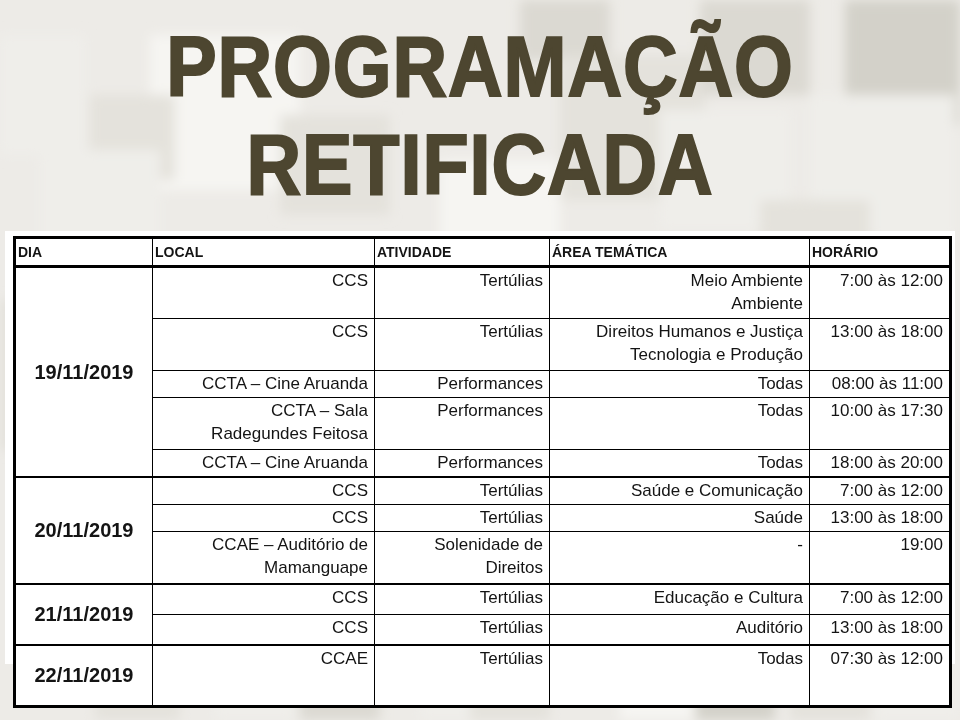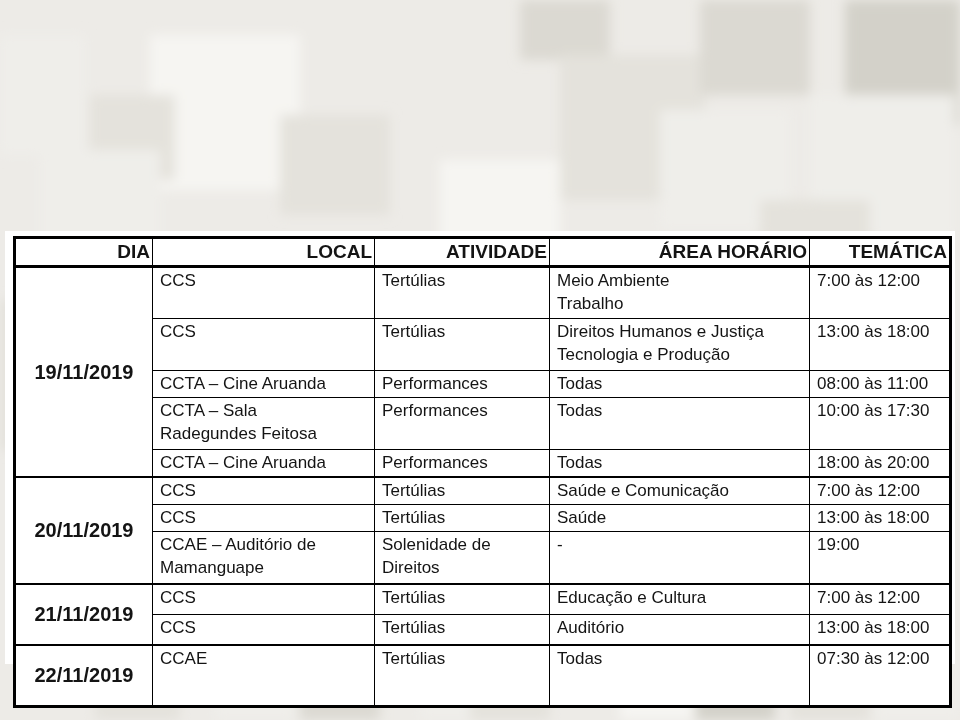--- a/index.html
+++ b/index.html
@@ -18,26 +18,26 @@
                  transform:scaleX(0.89); transform-origin:50% 50%;
                  -webkit-text-stroke:2px #4d4630; }
 
   .panel { position:absolute; left:5px; top:231px; width:950px; height:433px;
            background:#ffffff; z-index:3; }
 
   table.schedule { position:absolute; left:8px; top:5px; width:936px;
                    border-collapse:collapse; table-layout:fixed;
                    background:#ffffff; color:#141414;
                    border:3px solid #000; }
-  .schedule th { border:1.5px solid #000; font-size:19px; font-weight:bold;
-                 text-align:right; vertical-align:middle; height:29px;
+  .schedule th { border:1.5px solid #000; font-size:14px; font-weight:bold;
+                 text-align:left; vertical-align:middle; height:29px;
                  padding:0 2px;margin-top:20px; }
   .schedule thead tr { border-bottom:3px solid #000; }
   .schedule td { border:1.5px solid #000; font-size:17px; line-height:23px;
-                 vertical-align:top; padding:1px 6px 2px 7px; overflow:hidden; }
+                 vertical-align:top; padding:1px 6px 2px 7px; overflow:hidden;text-align:right; }
   .schedule td.date { font-weight:bold; font-size:20px; text-align:center;
                       vertical-align:middle; padding:18px 2px; }
   .schedule tr.single { height:26px; }
   .schedule tr.double { height:52px; }
   .schedule tbody tr.group-start { border-top:2.5px solid #000; }
 </style>
 </head>
 <body>
 
 <div class="slide">
@@ -74,51 +74,55 @@
       <rect x="300" y="640" width="80" height="80" fill="#dbd9d2"></rect>
       <rect x="420" y="655" width="75" height="65" fill="#efeeea"></rect>
       <rect x="470" y="640" width="80" height="80" fill="#e4e2dc"></rect>
       <rect x="620" y="655" width="80" height="65" fill="#f6f5f2"></rect>
       <rect x="695" y="640" width="80" height="80" fill="#d3d1c9"></rect>
       <rect x="790" y="650" width="80" height="70" fill="#e4e2dc"></rect>
       <rect x="875" y="640" width="85" height="80" fill="#efeeea"></rect>
     </g>
   </svg>
 
+  <div class="title">
+    <span class="line">PROGRAMAÇÃO</span>
+    <span class="line">RETIFICADA</span>
+  </div>
 
   <div class="panel">
     <table class="schedule">
       <colgroup>
         <col style="width:138px">
           <col style="width:222px">
           <col style="width:175px">
         <col style="width:260px">
           <col style="width:141px">
       </colgroup>
       <thead>
         <tr>
           <th>DIA</th>
           <th>LOCAL</th>
           <th>ATIVIDADE</th>
-          <th>ÁREA HORÁRIO</th>
-          <th>TEMÁTICA</th>
+          <th>ÁREA TEMÁTICA</th>
+          <th>HORÁRIO</th>
         </tr>
       </thead>
       <tbody>
           <tr class="double">
             <td class="date" rowspan="5">19/11/2019</td>
             <td>
               <div>CCS</div>
             </td>
             <td>
               <div>Tertúlias</div>
             </td>
             <td>
               <div>Meio Ambiente</div>
-              <div>Trabalho</div>
+              <div>Ambiente</div>
             </td>
             <td>7:00 às 12:00</td>
           </tr>
           <tr class="double">
             <td>
               <div>CCS</div>
             </td>
             <td>
               <div>Tertúlias</div>
             </td>

